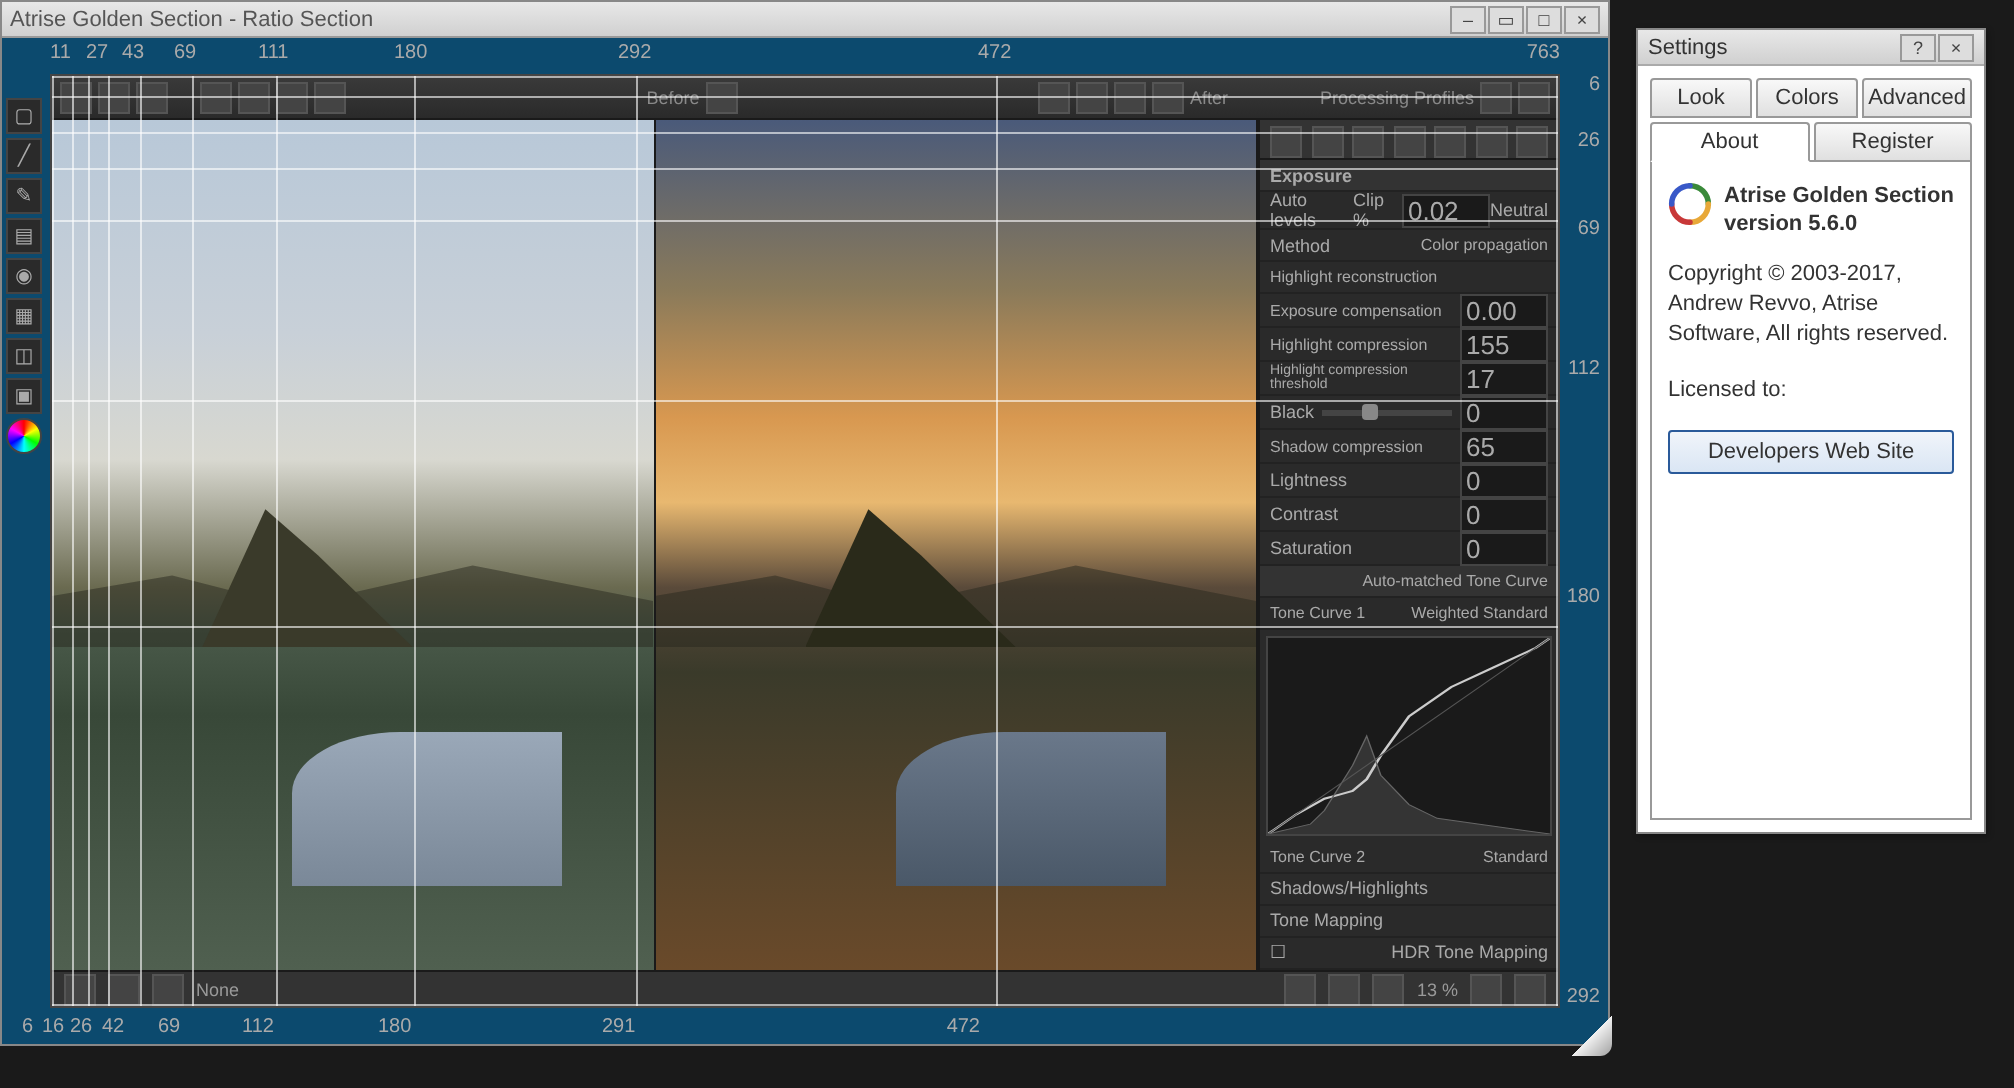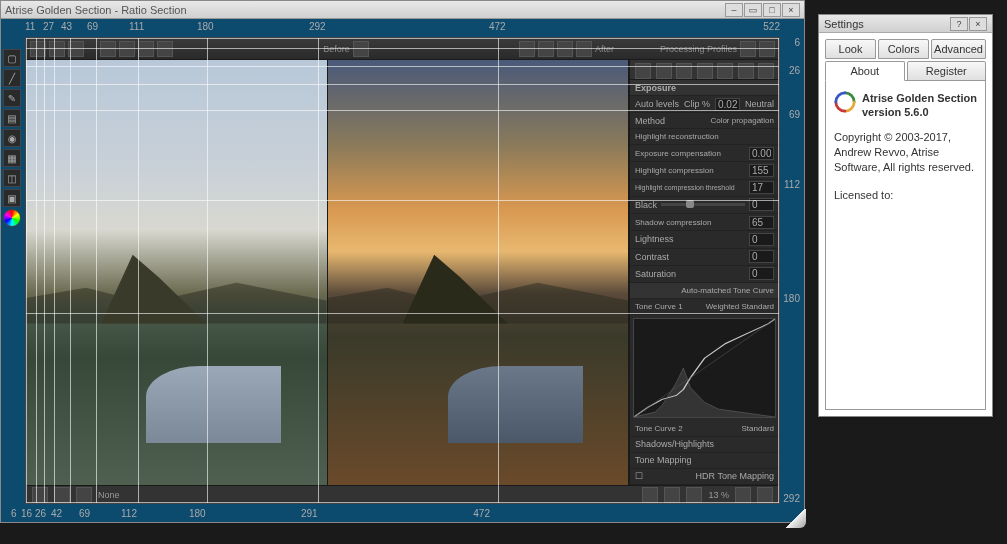--- a/index.html
+++ b/index.html
@@ -38,21 +38,21 @@
 .preview { flex: 1; position: relative; overflow: hidden; border-right: 1px solid #1a1a1a; }
 .img-left { width: 100%; height: 100%; background: linear-gradient(to bottom, #b8c8d8 0%, #c8d0d8 25%, #d8d8d0 40%, #6a6a50 55%, #4a5a4a 60%, #384838 70%, #506050 100%); position: relative; }
 .img-right { width: 100%; height: 100%; background: linear-gradient(to bottom, #4a5a7a 0%, #8a7a5a 20%, #d89850 35%, #e8b870 45%, #5a4a3a 55%, #3a3a2a 65%, #6a4a2a 100%); position: relative; }
 .mtn { position: absolute; bottom: 38%; left: 25%; width: 35%; height: 18%; background: #3a3a2a; clip-path: polygon(0 100%, 30% 10%, 55% 40%, 100% 100%); }
 .mtn2 { position: absolute; bottom: 38%; left: 0; width: 100%; height: 12%; background: rgba(40,40,30,0.5); clip-path: polygon(0 50%, 20% 30%, 40% 60%, 70% 20%, 100% 55%, 100% 100%, 0 100%); }
 .water { position: absolute; bottom: 10%; left: 40%; width: 45%; height: 18%; background: linear-gradient(#9aa8b8, #7a8898); border-radius: 40% 0 0 0; }
 
 .side-panel { width: 150px; background: #2a2a2a; border-left: 1px solid #1a1a1a; overflow: hidden; display: flex; flex-direction: column; font-size: 9px; color: #aaa; }
 .sp-header { height: 20px; background: #333; padding: 3px 5px; border-bottom: 1px solid #1a1a1a; display: flex; justify-content: space-between; }
 .sp-row { padding: 2px 5px; border-bottom: 1px solid #222; display: flex; justify-content: space-between; align-items: center; min-height: 16px; }
-.sp-row input[type=text] { width: 25px; background: #1a1a1a; border: 1px solid #444; color: #aaa; font-size: 10px; padding: 0 2px; }
+.sp-row input[type=text] { width: 44px; background: #1a1a1a; border: 1px solid #444; color: #aaa; font-size: 13px; padding: 0 2px; }
 .sp-slider { height: 3px; background: #444; flex: 1; margin: 0 4px; position: relative; }
 .sp-slider::after { content: ''; position: absolute; left: 30%; top: -3px; width: 8px; height: 8px; background: #888; border-radius: 2px; }
 .curve-box { height: 100px; background: #1a1a1a; margin: 3px; border: 1px solid #444; position: relative; }
 .curve-box svg { width: 100%; height: 100%; }
 
 .editor-status { height: 18px; background: #333; border-top: 1px solid #1a1a1a; display: flex; align-items: center; padding: 0 6px; gap: 6px; color: #999; font-size: 9px; }
 
 .collapse-sections { background: #222; }
 .collapse-sections .sp-row { background: #2a2a2a; font-size: 9px; }
 
@@ -97,21 +97,21 @@
 
     <div class="ruler-top">
       <span style="left:0">11</span>
       <span style="left:18px">27</span>
       <span style="left:36px">43</span>
       <span style="left:62px">69</span>
       <span style="left:104px">111</span>
       <span style="left:172px">180</span>
       <span style="left:284px">292</span>
       <span style="left:464px">472</span>
-      <span style="right:0">522</span>
+      <span style="right:0">763</span>
     </div>
     <div class="ruler-bottom">
       <span style="left:-14px">6</span>
       <span style="left:-4px">16</span>
       <span style="left:10px">26</span>
       <span style="left:26px">42</span>
       <span style="left:54px">69</span>
       <span style="left:96px">112</span>
       <span style="left:164px">180</span>
       <span style="left:276px">291</span>
@@ -335,15 +335,16 @@
             <path d="M2 12 A10 10 0 0 1 12 2" stroke="#3858c8" stroke-width="3" fill="none" stroke-linecap="round"></path>
           </svg>
         </div>
         <div class="about-header">
           <div>Atrise Golden Section</div>
           <div>version 5.6.0</div>
         </div>
       </div>
       <div class="about-text">Copyright © 2003-2017, Andrew Revvo, Atrise Software, All rights reserved.</div>
       <div class="about-text">Licensed to:</div>
+      <div class="dev-btn">Developers Web Site</div>
     </div>
   </div>
 </div>
 
 </body></html>

